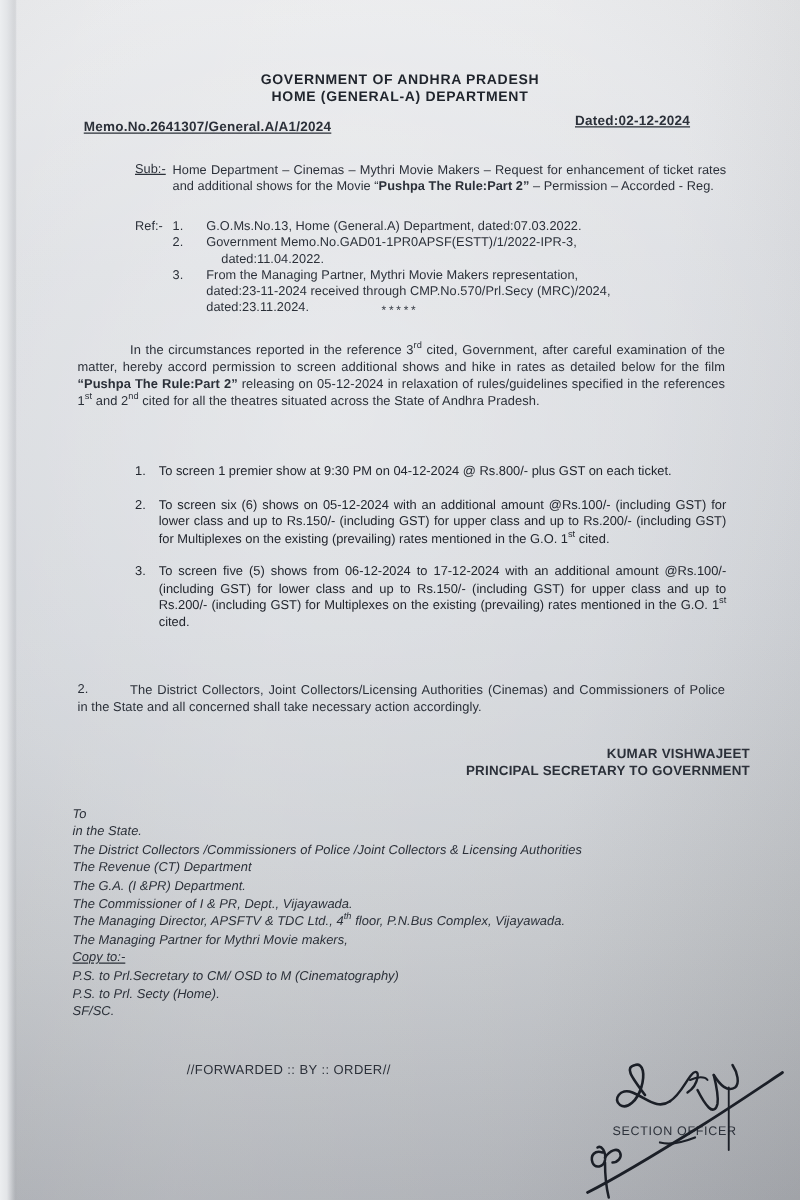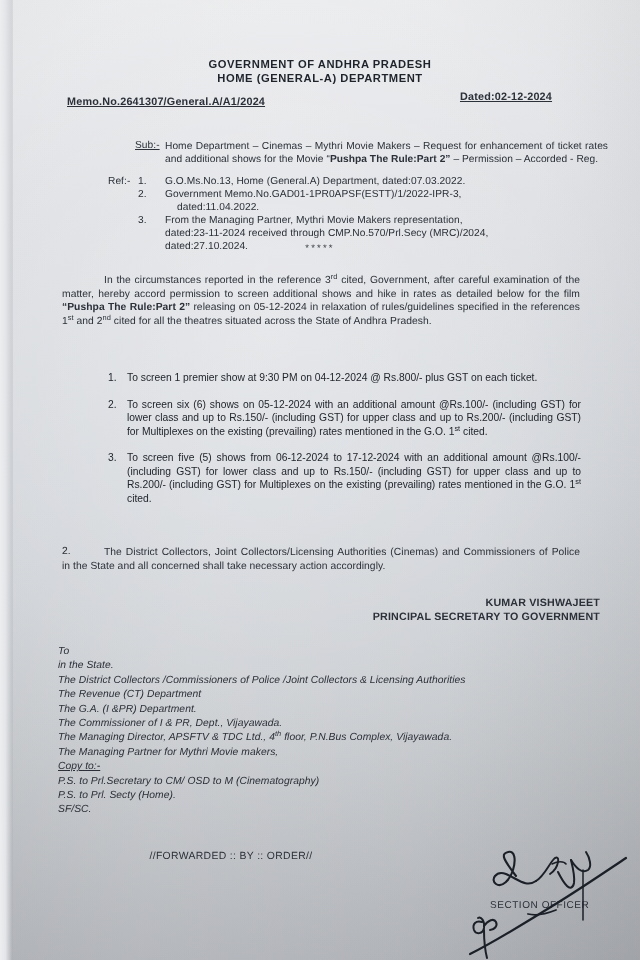--- a/index.html
+++ b/index.html
@@ -84,21 +84,21 @@
   }
   #dated {
     left: 460px; top: 91px;
     font-weight: bold;
     font-size: 10.8px;
     letter-spacing: 0.2px;
     text-decoration: underline;
   }
 
   
-  #sub-wrap { left: 108px; top: 140px; width: 473px; margin-left: 27px; }
+  #sub-wrap { left: 108px; top: 130px; width: 473px; }
   #sub-lbl {
     position: absolute; left: 0; top: 0;
     font-size: 10.2px;
     text-decoration: underline;
   }
   #sub-body {
     margin-left: 30px;
     text-align: justify;
     font-size: 10.2px;
     line-height: 13.4px;
@@ -252,21 +252,21 @@
         </li>
         <li>
           <span class="num">2.</span>
           <span class="cont">Government Memo.No.GAD01-1PR0APSF(ESTT)/1/2022-IPR-3,</span>
           <span class="cont" style="padding-left:24px">dated:11.04.2022.</span>
         </li>
         <li>
           <span class="num">3.</span>
           <span class="cont">From the Managing Partner, Mythri Movie Makers representation,</span>
           <span class="cont">dated:23-11-2024 received through CMP.No.570/Prl.Secy (MRC)/2024,</span>
-          <span class="cont">dated:27.10.2024.</span>
+          <span class="cont">dated:23.11.2024.</span>
         </li>
       </ul>
     </div>
 
     <div class="tx" id="stars">*****</div>
 
     <div class="tx" id="para1"><span>In the circumstances reported in the reference 3</span><sup>rd</sup><span> cited, Government, after careful examination of the matter, hereby accord permission to screen additional  shows and hike in rates as detailed below for the film </span><span class="b">“Pushpa The Rule:Part 2”</span><span> releasing on 05-12-2024 in relaxation of rules/guidelines specified in the references 1</span><sup>st</sup><span> and 2</span><sup>nd</sup><span> cited for all the theatres situated across the State of Andhra Pradesh.</span></div>
 
     <ol id="conds">
       <li>

